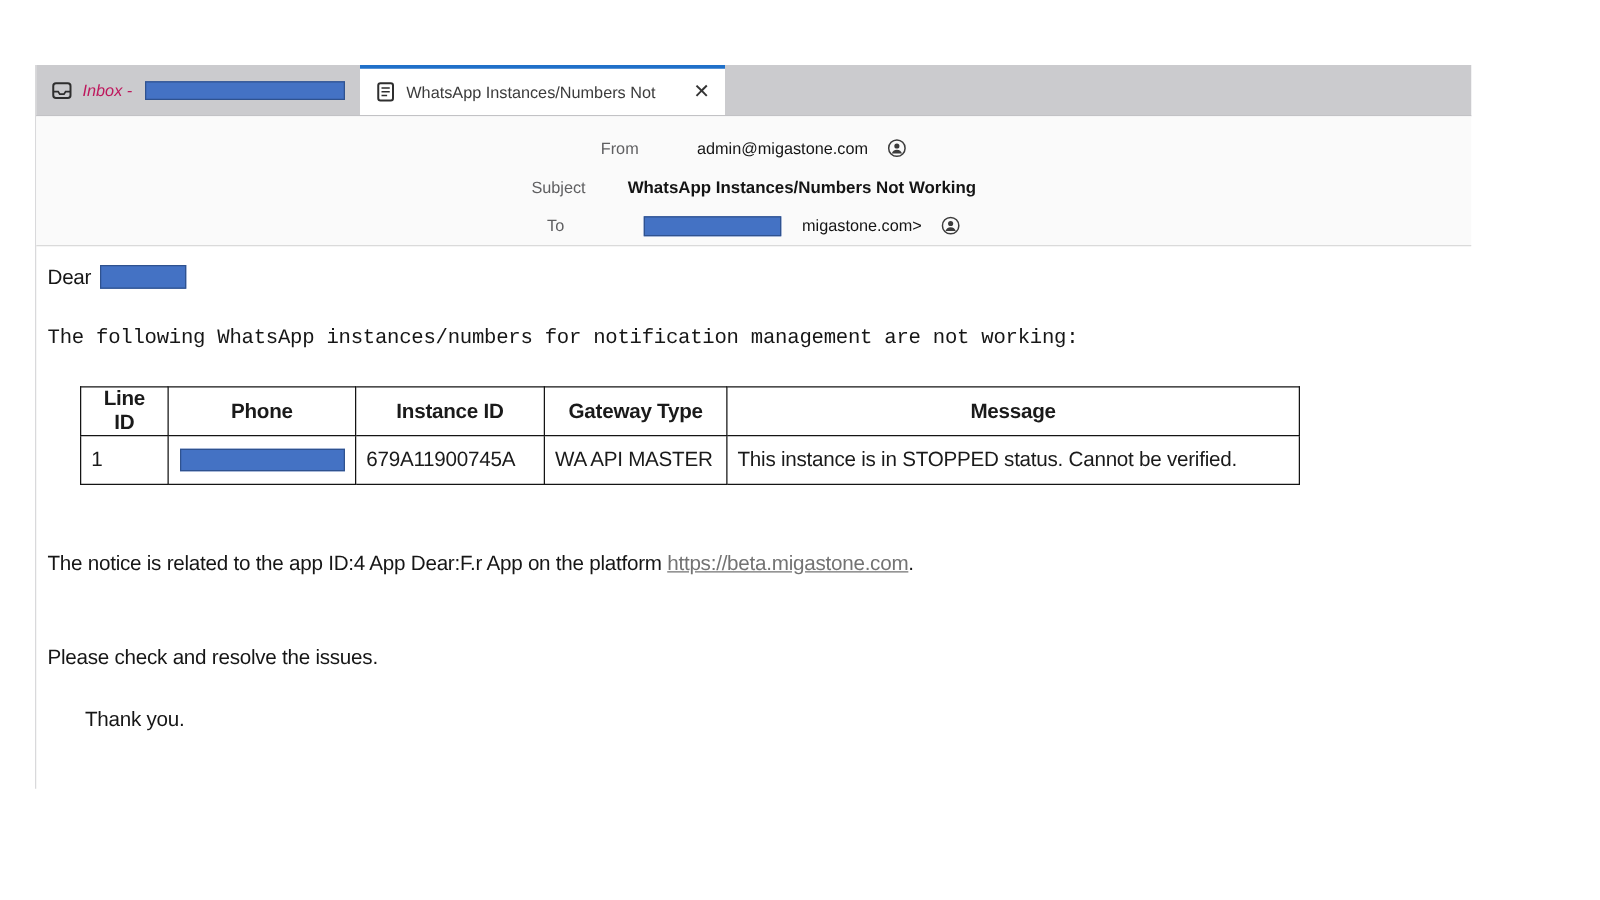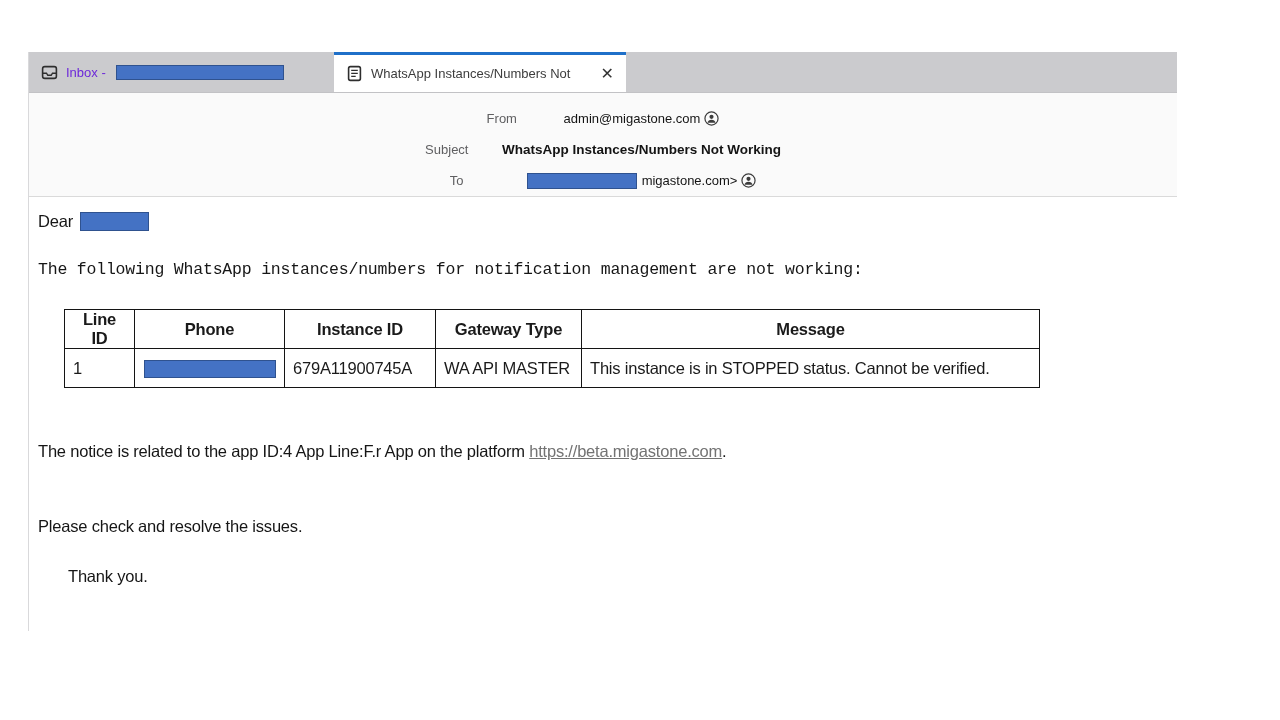--- a/index.html
+++ b/index.html
@@ -15,21 +15,21 @@
   
   .tabbar {
     position:absolute; left:0; top:0; width:100%; height:41px;
     background:#cbcbce; display:flex; align-items:stretch;
     border-bottom:1px solid #c2c2c5;
   }
   .tab {
     display:flex; align-items:center; gap:8px; padding:0 12px;
     font-size:13px; white-space:nowrap; overflow:hidden; cursor:default;
   }
-  .tab-inactive { width:305px; color:#6d28d9; }
+  .tab-inactive { width:259px; color:#be185d;font-style:italic; }
   .tab-active {
     width:292px; background:#ffffff; border-top:3px solid #1f70c9;
     color:#3c3c3c; position:relative;
   }
   .tab-active .tab-label { flex:1 1 auto; overflow:hidden; }
   .tab-close {
     font-size:16px; color:#333; margin-left:4px; line-height:1;
     flex:0 0 auto; cursor:pointer;
   }
   .icon { display:inline-flex; flex:0 0 auto; }
@@ -38,21 +38,21 @@
   }
   .redact-tab { width:168px; height:15px; margin-left:2px; }
   
   .headerpanel {
     position:absolute; left:0; top:41px; width:100%; height:104px;
     background:#fafafa; border-bottom:1px solid #dadada;
     padding:10px 12px 0 12px; font-size:13px;
   }
   .hrow { display:flex; align-items:center; height:31px;justify-content:center; }
   .hlabel { width:53px; color:#5f5f61; flex:0 0 auto; }
-  .hvalue { color:#141414; display:inline-flex; align-items:center; gap:4px;margin-left:24px; }
+  .hvalue { color:#141414; display:inline-flex; align-items:center; gap:16px;margin-left:24px; }
   .hvalue.subject { font-weight:bold; font-size:13.5px; }
   .redact-to { width:110px; height:16px; margin-right:1px; }
   
   .bodytext {
     position:absolute; left:9px; font-size:16.5px; letter-spacing:-0.2px;
     color:#161616; line-height:1.2; white-space:nowrap;
   }
   .greeting { top:160px; }
   .redact-dear { width:69px; height:19px; margin-left:7px; vertical-align:-4px; }
   .intro { top:208px;font-family:Liberation Mono, monospace; }
@@ -164,19 +164,19 @@
           <td class="phone-cell"><span class="redact redact-phone"></span></td>
           <td>679A11900745A</td>
           <td>WA API MASTER</td>
           <td>This instance is in STOPPED status. Cannot be verified.</td>
         </tr>
       </tbody>
     </table>
   </div>
 
   <div class="bodytext notice">
-    <span>The notice is related to the app ID:4 App Line:F.r App on the platform </span><a href="#">https://beta.migastone.com</a><span>.</span>
+    <span>The notice is related to the app ID:4 App Dear:F.r App on the platform </span><a href="#">https://beta.migastone.com</a><span>.</span>
   </div>
 
   <div class="bodytext closing1">Please check and resolve the issues.</div>
   <div class="bodytext closing2">Thank you.</div>
 
 </div>
 
 </body></html>

